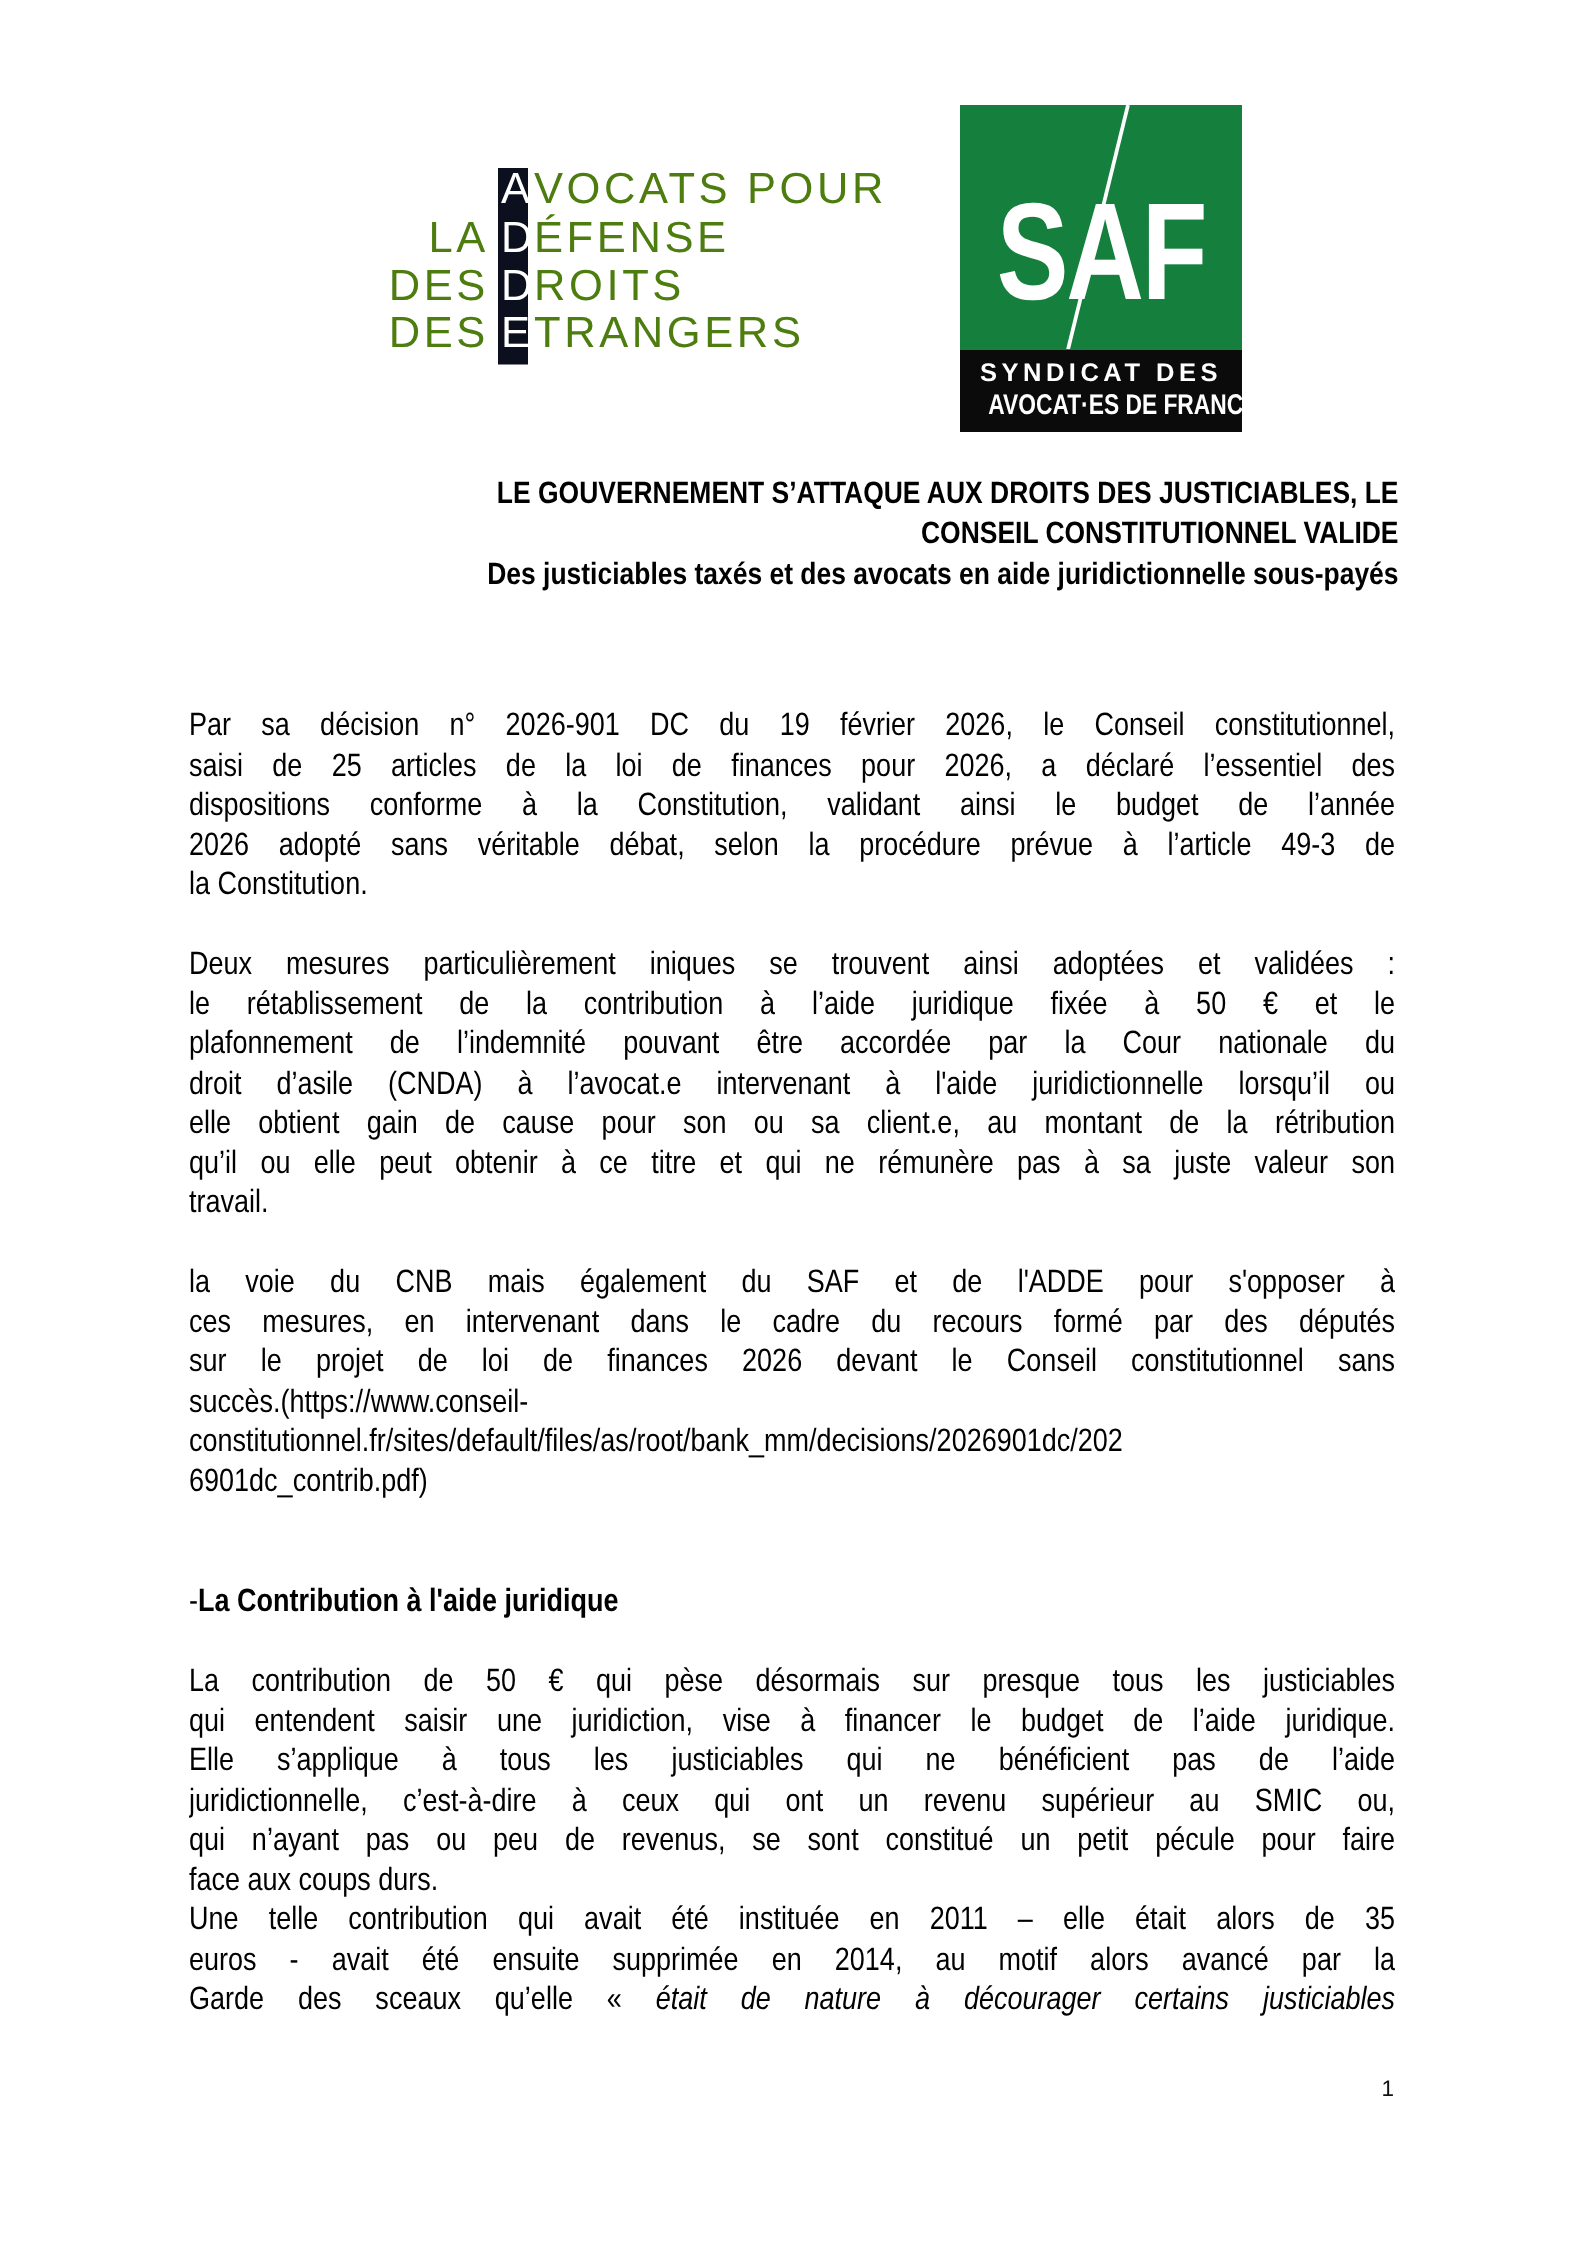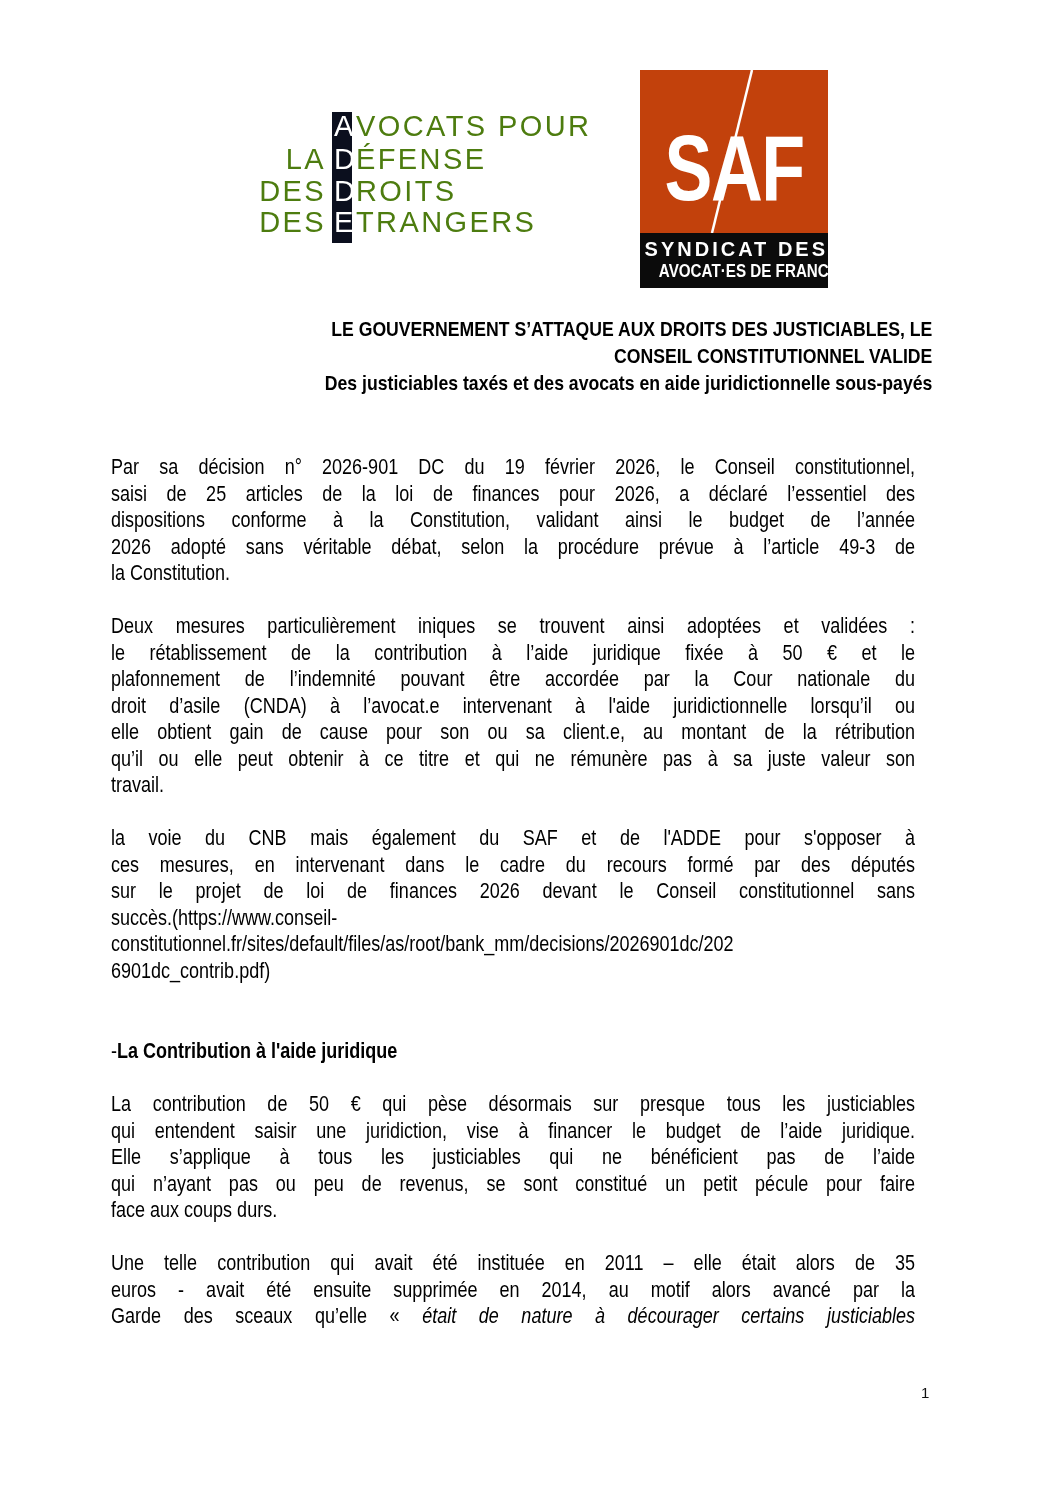--- a/index.html
+++ b/index.html
@@ -8,33 +8,33 @@
   
   .adde { position: absolute; left: 250px; top: 108px; width: 360px; height: 140px; }
   .adde-bar { position: absolute; left: 82px; top: 4px; width: 20px; height: 131px; background: #0b0f1e; }
   .adde-line { position: absolute; height: 32px; line-height: 32px; font-size: 29px; letter-spacing: 2.4px; color: #4d7c0f; font-weight: 400; white-space: nowrap; }
   .adde-left { right: 284px; text-align: right; }
   .adde-init { left: 84px; width: 18px; text-align: center; color: #ffffff; letter-spacing: 0; }
   .adde-right { left: 106px; }
 
   
   .saf { position: absolute; left: 640px; top: 70px; width: 188px; height: 218px; }
-  .saf-red { position: absolute; left: 0; top: 0; width: 188px; height: 163px; background: #c2410c; overflow: hidden; }
+  .saf-red { position: absolute; left: 0; top: 0; width: 188px; height: 163px; background: #15803d; overflow: hidden; }
   .saf-word { position: absolute; left: 0; top: 48px; width: 188px; text-align: center; font-family: "Liberation Sans", sans-serif; font-weight: 700; font-size: 92px; line-height: 100px; color: #ffffff; transform: scaleX(0.78); transform-origin: center; letter-spacing: -2px; }
   .saf-slash { position: absolute; left: 0; top: 0; width: 188px; height: 163px; }
   .saf-black { position: absolute; left: 0; top: 163px; width: 188px; height: 55px; background: #0b0b0b; }
-  .saf-sub1 { position: absolute; left: 0; top: 169px; width: 188px; text-align: right; color: #fff; font-weight: 700; font-size: 20px; letter-spacing: 3px; line-height: 20px; }
+  .saf-sub1 { position: absolute; left: 0; top: 169px; width: 188px; text-align: center; color: #fff; font-weight: 700; font-size: 17px; letter-spacing: 3px; line-height: 20px; }
   .saf-sub2 { position: absolute; left: 0; top: 190px; width: 188px; text-align: center; color: #fff; font-weight: 700; font-size: 19px; line-height: 22px; transform: scaleX(0.8); transform-origin: center; white-space: nowrap; }
 
   
   .title { position: absolute; left: 60px; top: 315px; width: 938px; text-align: right; font-weight: 700; font-size: 20.5px; line-height: 27px; }
   .title-line { display: block; white-space: nowrap; transform: scaleX(0.86); transform-origin: center; }
 
   
-  .block { position: absolute; left: 111px; width: 804px; }
+  .block { position: absolute; left: 126px; width: 804px; margin-top: 16px; }
   .line { position: relative; height: 26.5px; line-height: 26.5px; font-size: 21.5px; white-space: nowrap; }
   .line-inner { position: absolute; left: 0; top: 0; width: 960px; transform: scaleX(0.8375); transform-origin: left top; text-align: justify; text-align-last: justify; white-space: normal; overflow: hidden; height: 26.5px; }
   .line-inner.last { text-align-last: left; }
   .heading-line .line-inner { font-weight: 700; }
   .it { font-style: italic; }
 
   .page-number { position: absolute; left: 921px; top: 1384px; font-size: 15px; font-family: "Liberation Sans", sans-serif; color: #111; }
 </style>
 </head>
 <body>
@@ -150,20 +150,23 @@
   <div class="line">
       <div class="line-inner">La contribution de 50 € qui pèse désormais  sur presque tous les justiciables</div>
     </div>
   <div class="line">
       <div class="line-inner">qui entendent saisir une juridiction, vise à financer le budget de l’aide juridique.</div>
     </div>
   <div class="line">
       <div class="line-inner">Elle s’applique à tous les justiciables qui ne bénéficient pas de l’aide</div>
     </div>
   <div class="line">
+      <div class="line-inner">juridictionnelle, c’est-à-dire à ceux qui ont un revenu supérieur au SMIC ou,</div>
+    </div>
+  <div class="line">
       <div class="line-inner">qui n’ayant pas ou peu de revenus, se sont constitué un petit pécule pour faire</div>
     </div>
   <div class="line">
       <div class="line-inner last">face aux coups durs.</div>
     </div>
 </div>
 
 <div class="block" style="top:1250px">
   <div class="line">
       <div class="line-inner">Une telle contribution qui avait été instituée en 2011 – elle était alors de 35</div>

